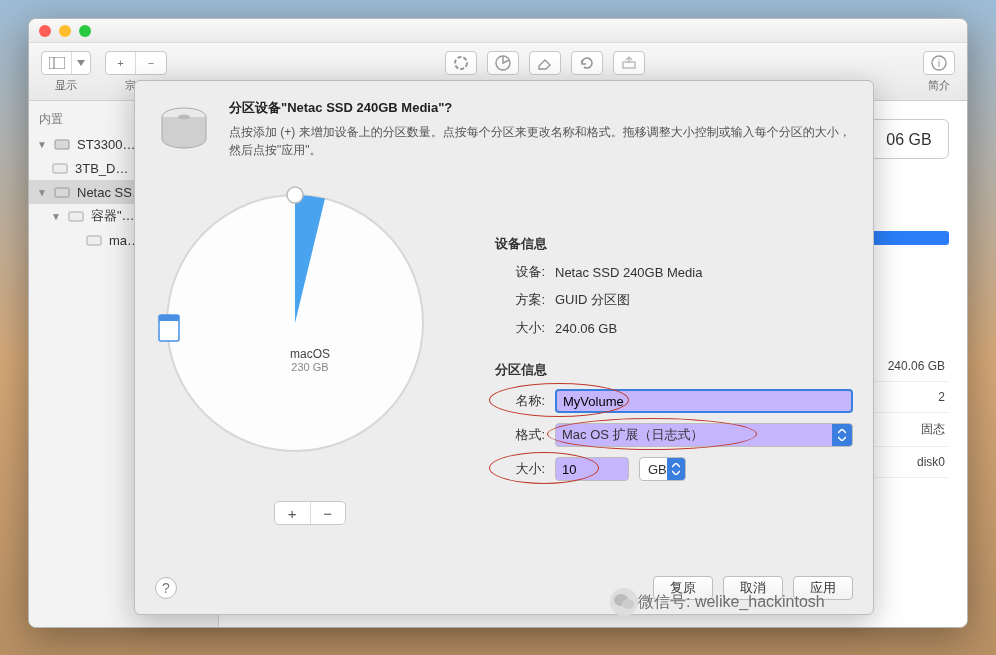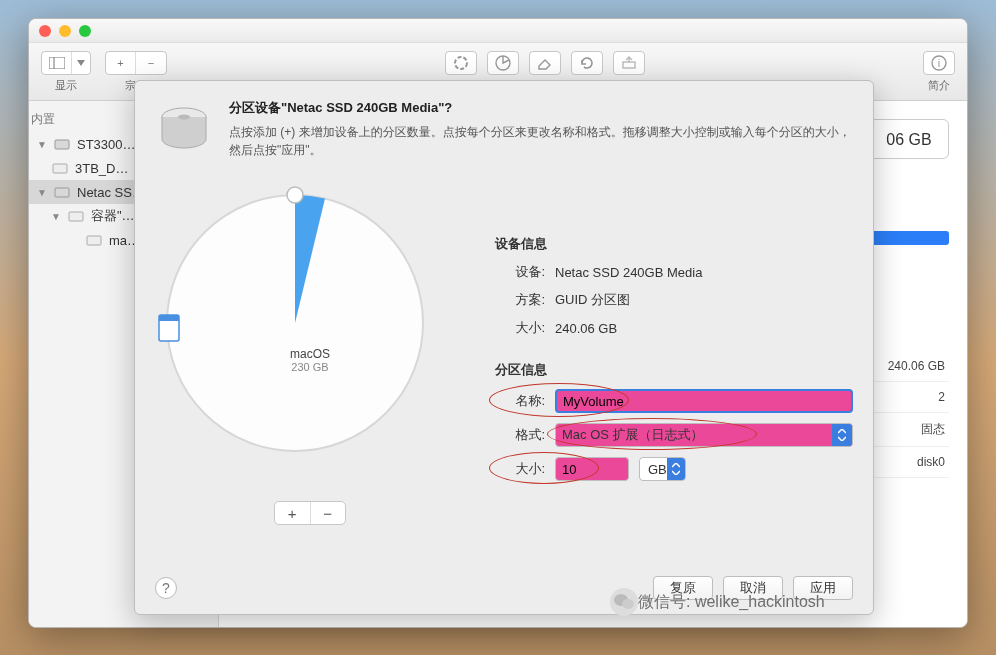--- a/index.html
+++ b/index.html
@@ -12,21 +12,21 @@
 .title{position:absolute;left:0;right:0;text-align:center;font-size:13px;color:#4a4a4a;}
 .toolbar{height:58px;background:linear-gradient(#f7f7f7,#e8e8e8);border-bottom:1px solid #cfcfcf;display:flex;align-items:center;padding:0 12px;}
 .tb-group{display:flex;flex-direction:column;align-items:center;font-size:11px;color:#6a6a6a;}
 .tb-btns{display:flex;background:#fff;border:1px solid #c8c8c8;border-radius:4px;height:24px;}
 .tb-btn{width:30px;display:flex;align-items:center;justify-content:center;border-right:1px solid #dcdcdc;color:#777;}
 .tb-btn:last-child{border-right:none;}
 .tb-lbl{margin-top:3px;}
 .spacer{flex:1;}
 .content{display:flex;height:calc(100% - 82px);}
 .sidebar{width:190px;background:#f3f3f3;border-right:1px solid #d7d7d7;padding-top:6px;font-size:13px;color:#333;}
-.sb-section{padding:4px 2px;color:#777;font-size:12px;}
+.sb-section{padding:4px 10px;color:#777;font-size:12px;}
 .sb-item{display:flex;align-items:center;padding:3px 8px;gap:6px;}
 .sb-item.indent1{padding-left:22px;}
 .sb-item.indent2{padding-left:56px;text-align:center;}
 .sb-item.sel{background:#d7d7d7;}
 .disclose{width:10px;color:#888;font-size:10px;}
 .ico{width:18px;height:18px;display:flex;align-items:center;justify-content:center;}
 .main{flex:1;position:relative;background:#fff;overflow:hidden;}
 .rightbox{position:absolute;right:18px;top:18px;width:80px;height:40px;background:#fff;border:1px solid #ccc;border-radius:6px;text-align:center;line-height:40px;font-size:16px;color:#333;}
 .blueband{position:absolute;right:18px;top:130px;width:80px;height:14px;background:#2b7ef8;border-radius:3px;}
 .infotable{position:absolute;right:18px;top:250px;width:80px;font-size:12px;color:#444;}
@@ -44,21 +44,21 @@
 .pm-bar{margin:18px auto 0;width:72px;height:24px;background:#fff;border:1px solid #c8c8c8;border-radius:5px;display:flex;}
 .pm-bar div{flex:1;display:flex;align-items:center;justify-content:center;color:#555;font-size:15px;}
 .pm-bar div:first-child{border-right:1px solid #dcdcdc;}
 
 .fields{flex:1;padding-top:60px;font-size:13px;color:#333;}
 .sect-h{font-weight:600;margin-bottom:10px;}
 .row{display:flex;align-items:center;margin-bottom:10px;}
 .row label{width:50px;text-align:right;margin-right:10px;color:#333;}
 .val{color:#333;}
 .ring{position:absolute;border:1px solid #c0392b;border-radius:50%;pointer-events:none;}
-input[type=text],.select,.unit{height:24px;background:#ec4899;border:1px solid #bdbdbd;border-radius:4px;padding:0 6px;font-size:13px;}
+input[type=text],.select,.unit{height:24px;background:#c4b5fd;border:1px solid #bdbdbd;border-radius:4px;padding:0 6px;font-size:13px;}
 input.name{flex:1;border:2.5px solid #3a7ee0;border-radius:4px;outline:none;}
 .select{flex:1;display:flex;align-items:center;justify-content:space-between;border:1px solid #bdbdbd;}
 .select .end{width:20px;height:100%;background:#3a7ee0;border-radius:0 3px 3px 0;display:flex;align-items:center;justify-content:center;margin-right:-6px;}
 .select .end svg{fill:#fff;}
 .size-in{width:74px;}
 .unit-sel{display:flex;align-items:center;border:1px solid #bdbdbd;border-radius:4px;background:#fff;height:24px;padding-left:8px;}
 .unit-sel .end{width:18px;height:100%;background:#3a7ee0;border-radius:0 3px 3px 0;display:flex;align-items:center;justify-content:center;}
 .note{font-size:12px;color:#555;margin-left:60px;margin-top:2px;}
 
 .sheet-foot{position:absolute;bottom:14px;left:20px;right:20px;display:flex;align-items:center;}

